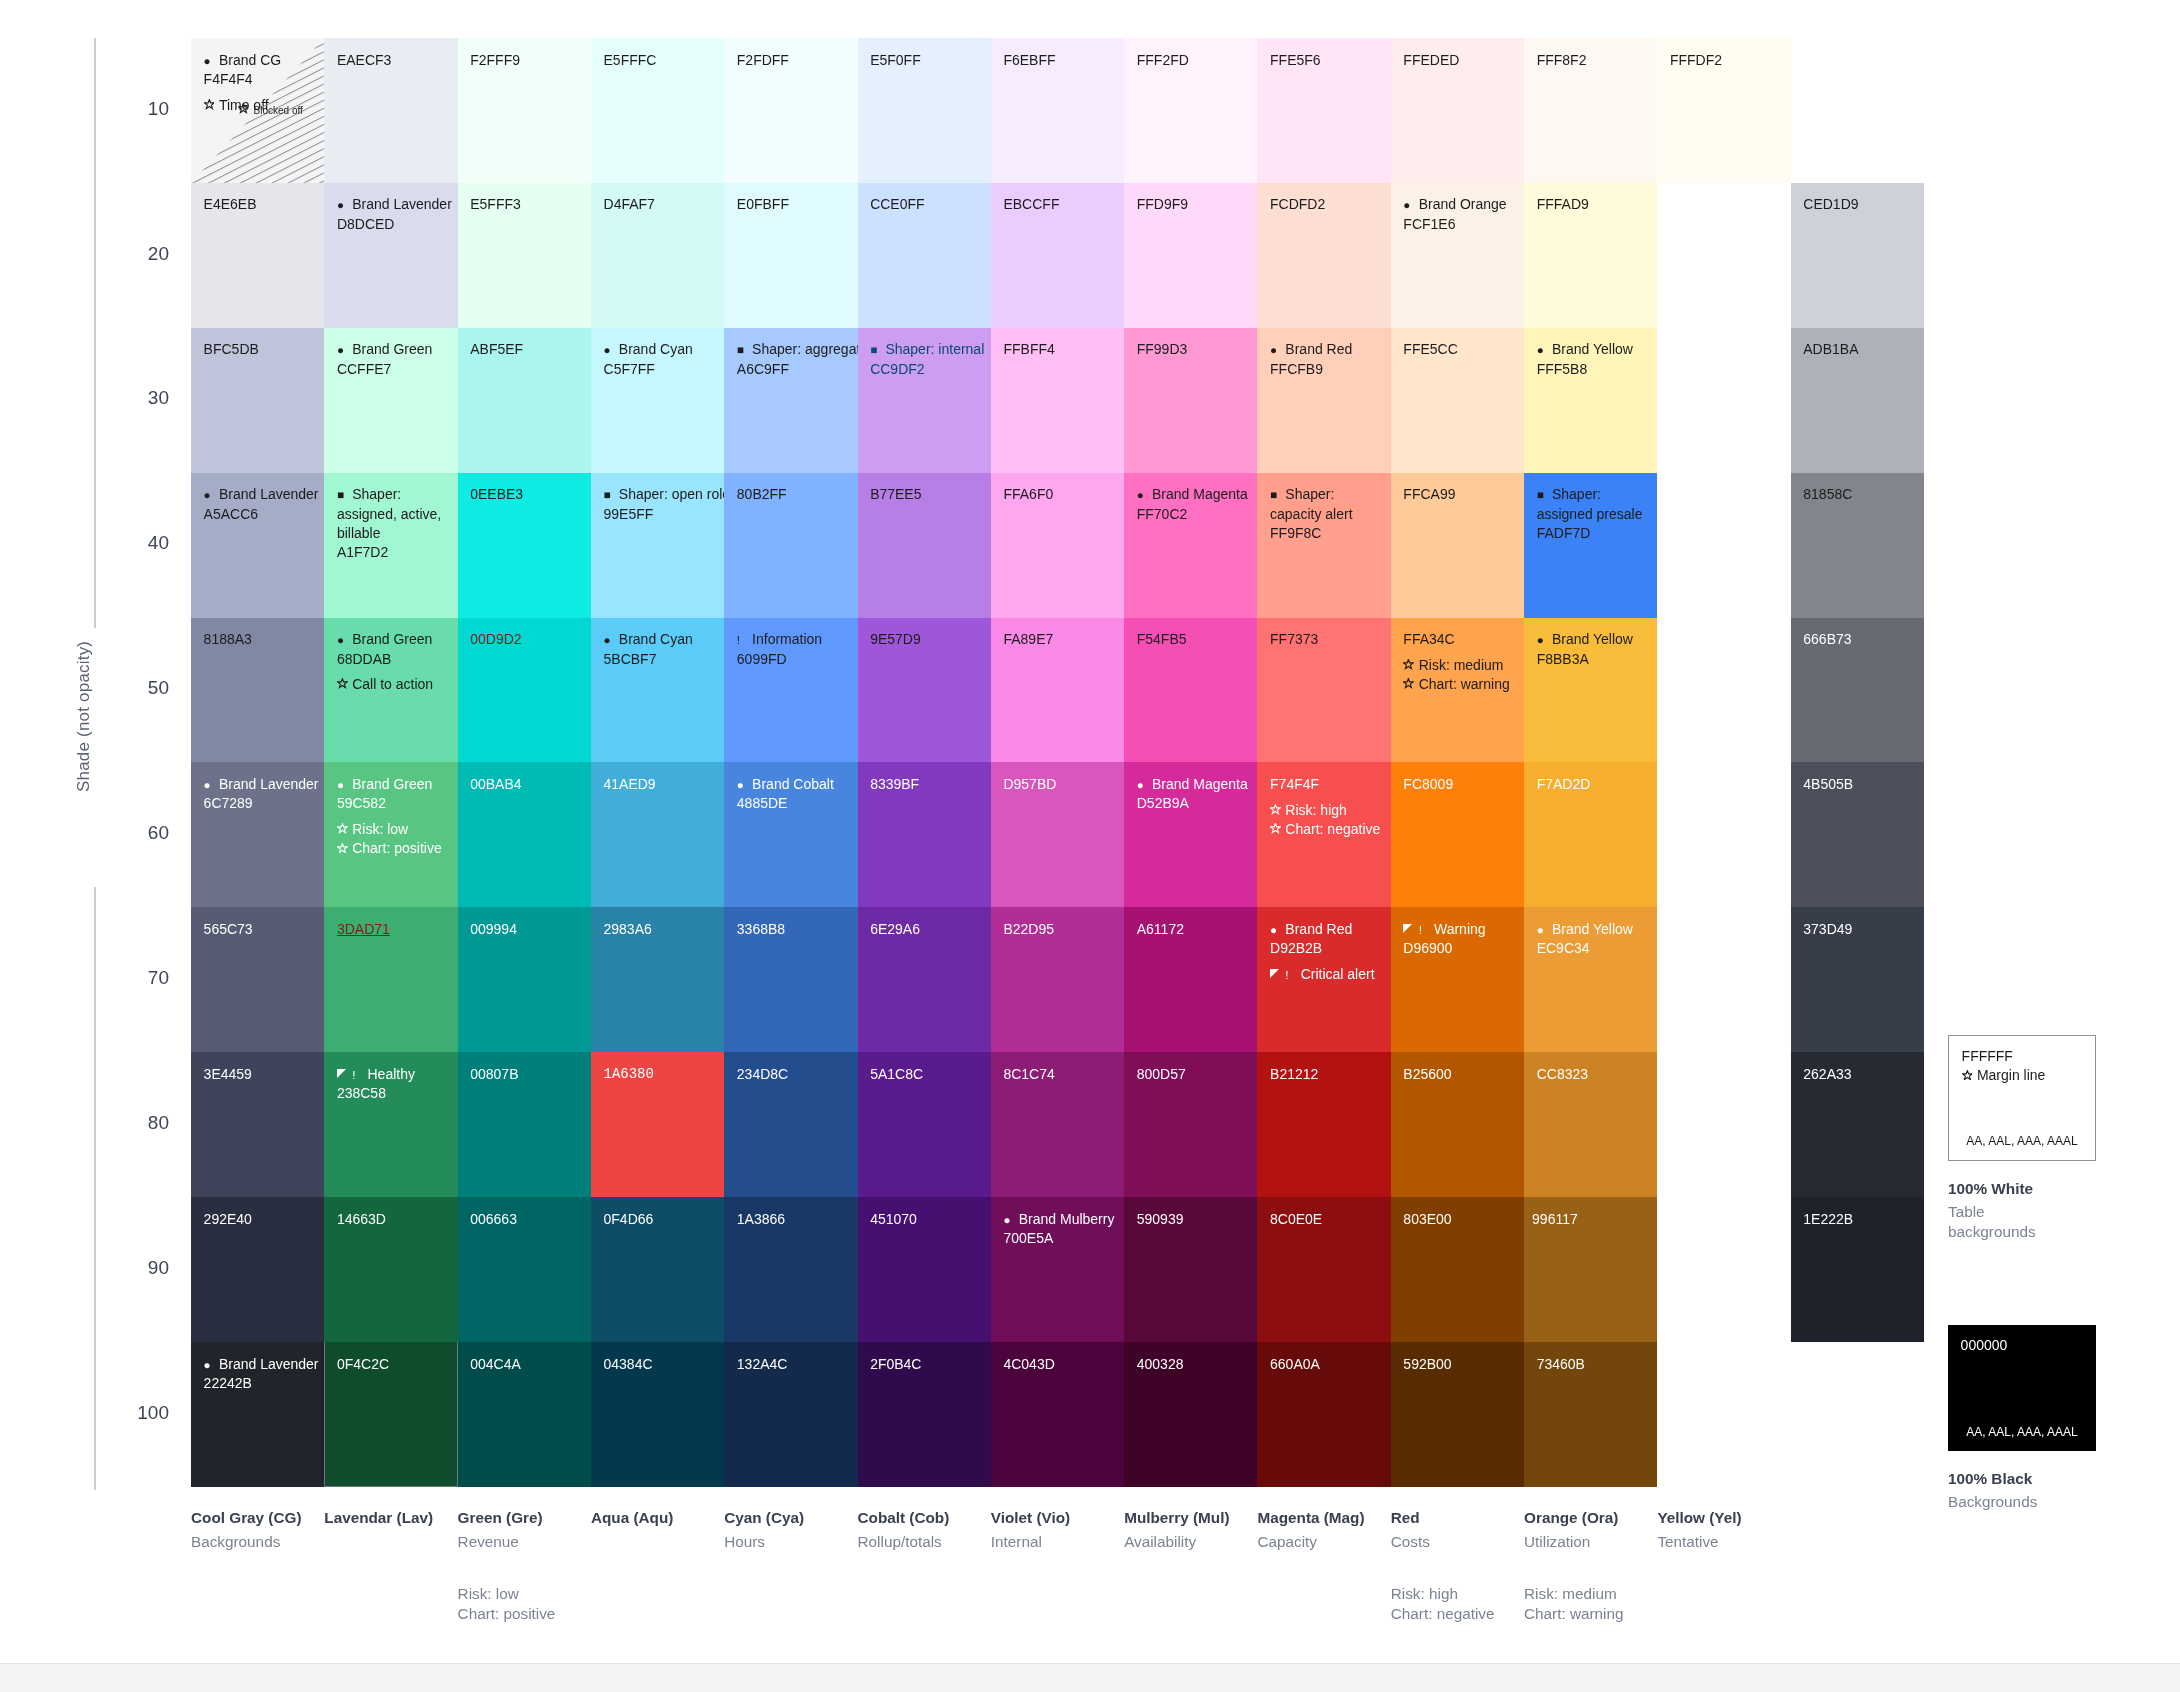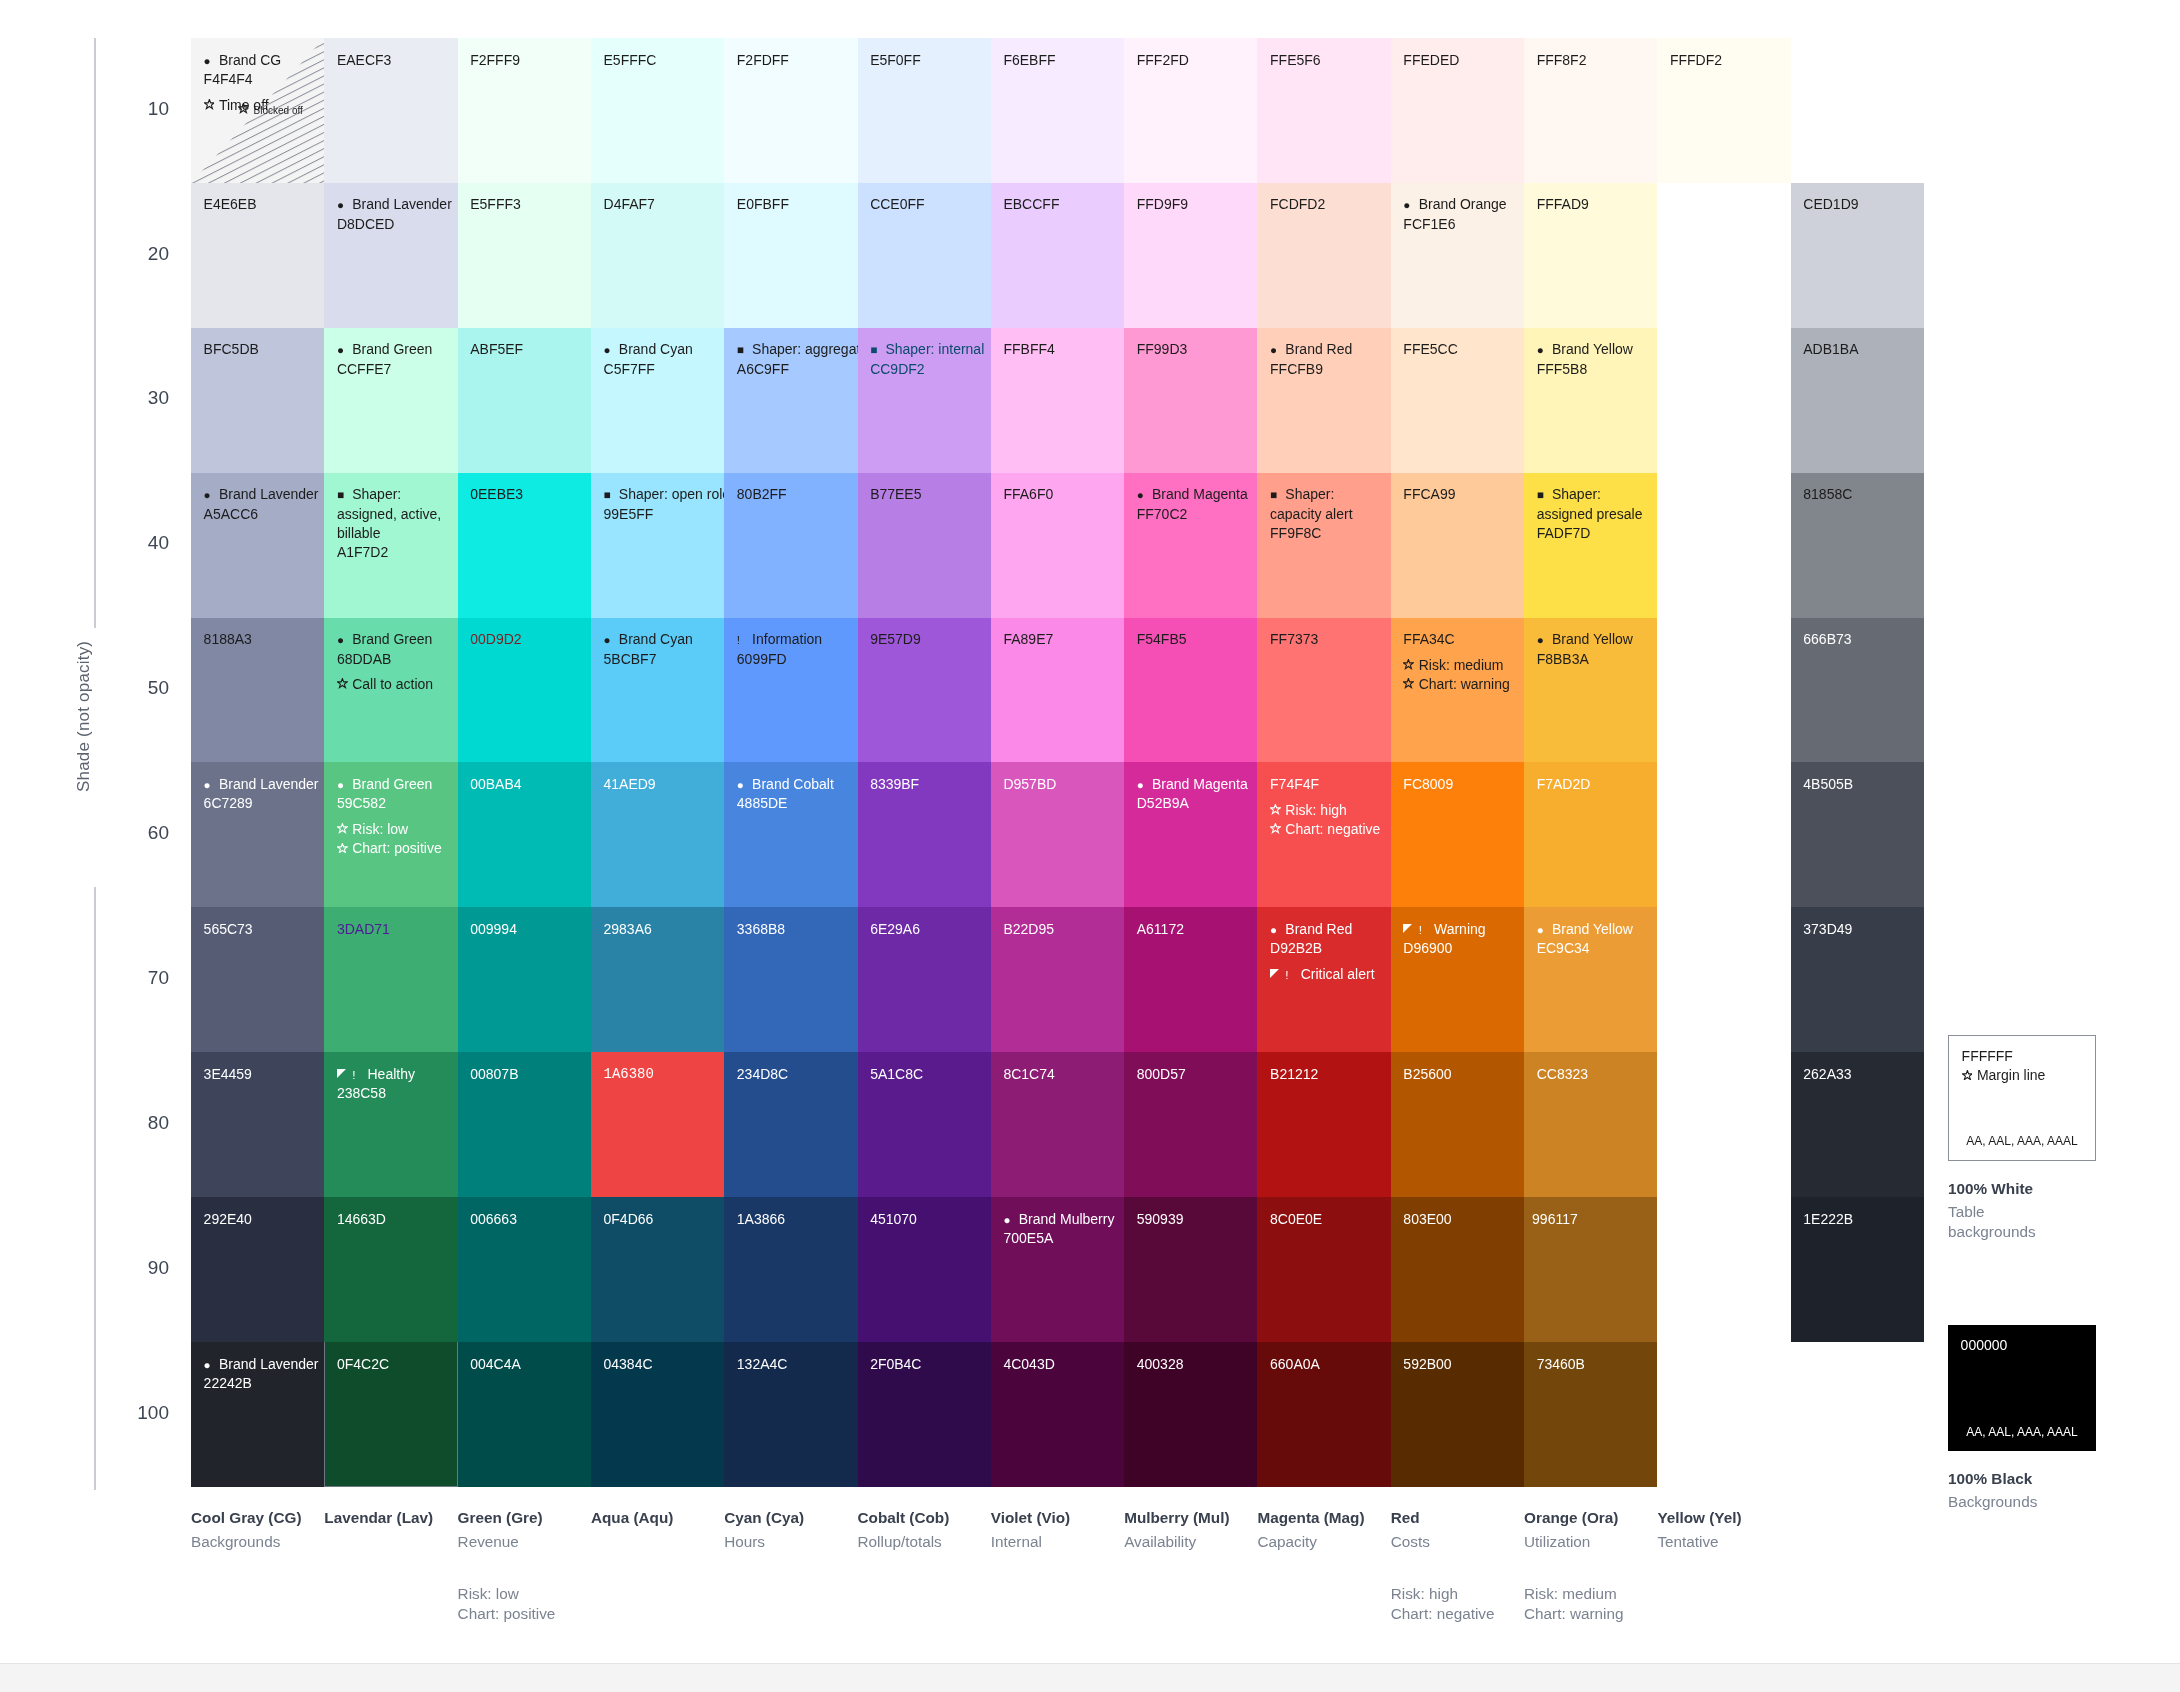--- a/index.html
+++ b/index.html
@@ -377,21 +377,21 @@
         <div class="ln"><span class="sw-glyph">●</span>Brand Magenta</div>
         <div class="ln">FF70C2</div>
       </div>
       <div class="swatch" style="background: rgb(255, 159, 140); color: rgb(28, 28, 28);">
         <div class="ln wrap"><span class="sw-glyph">■</span>Shaper: capacity alert</div>
         <div class="ln">FF9F8C</div>
       </div>
       <div class="swatch" style="background: rgb(255, 202, 153); color: rgb(28, 28, 28);">
         <div class="ln">FFCA99</div>
       </div>
-      <div class="swatch" style="background: #fde047; color: rgb(28, 28, 28);">
+      <div class="swatch" style="background: #3b82f6; color: rgb(28, 28, 28);">
         <div class="ln wrap"><span class="sw-glyph">■</span>Shaper: assigned presale</div>
         <div class="ln">FADF7D</div>
       </div>
       <div class="swatch" style="background: rgb(255, 255, 255); color: rgb(28, 28, 28);"></div>
       <div class="swatch" style="background: rgb(129, 133, 140); color: rgb(28, 28, 28);">
         <div class="ln">81858C</div>
       </div>
       <div class="swatch" style="background: rgb(129, 136, 163); color: rgb(28, 28, 28);">
         <div class="ln">8188A3</div>
       </div>
@@ -495,21 +495,21 @@
       <div class="swatch" style="background: rgb(247, 173, 45); color: rgb(255, 255, 255);">
         <div class="ln">F7AD2D</div>
       </div>
       <div class="swatch" style="background: rgb(255, 255, 255); color: rgb(28, 28, 28);"></div>
       <div class="swatch" style="background: rgb(75, 80, 91); color: rgb(255, 255, 255);">
         <div class="ln">4B505B</div>
       </div>
       <div class="swatch" style="background: rgb(86, 92, 115); color: rgb(255, 255, 255);">
         <div class="ln">565C73</div>
       </div>
-      <div class="swatch" style="background: rgb(61, 173, 113); color: #4c1d95;">
+      <div class="swatch" style="background: rgb(61, 173, 113); color: #7f1d1d; text-decoration: underline;">
         <div class="ln">3DAD71</div>
       </div>
       <div class="swatch" style="background: rgb(0, 153, 148); color: rgb(255, 255, 255);">
         <div class="ln">009994</div>
       </div>
       <div class="swatch" style="background: rgb(41, 131, 166); color: rgb(255, 255, 255);">
         <div class="ln">2983A6</div>
       </div>
       <div class="swatch" style="background: rgb(51, 104, 184); color: rgb(255, 255, 255);">
         <div class="ln">3368B8</div>

